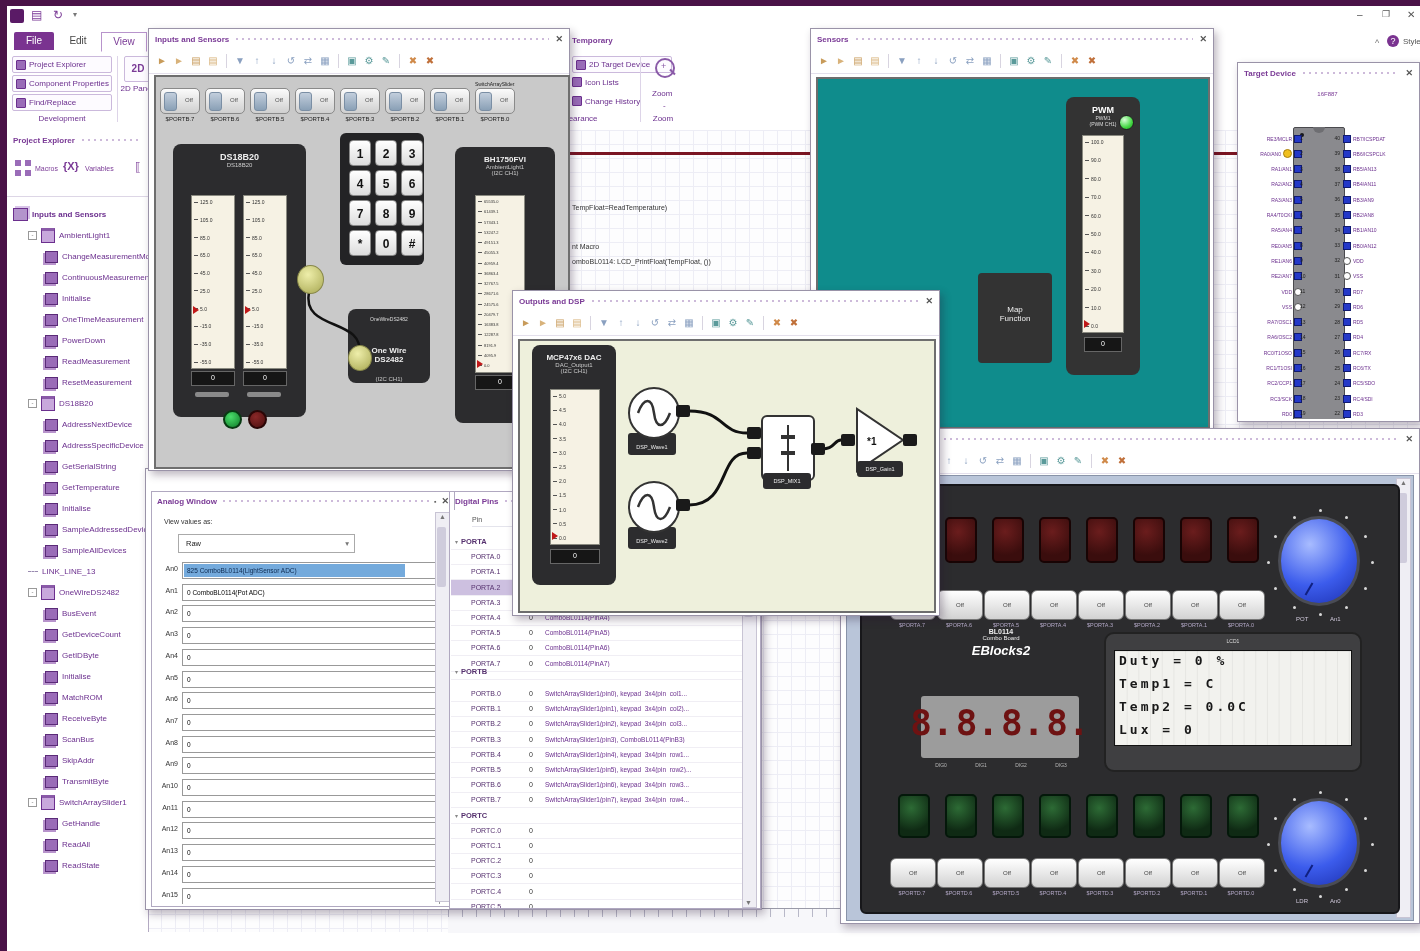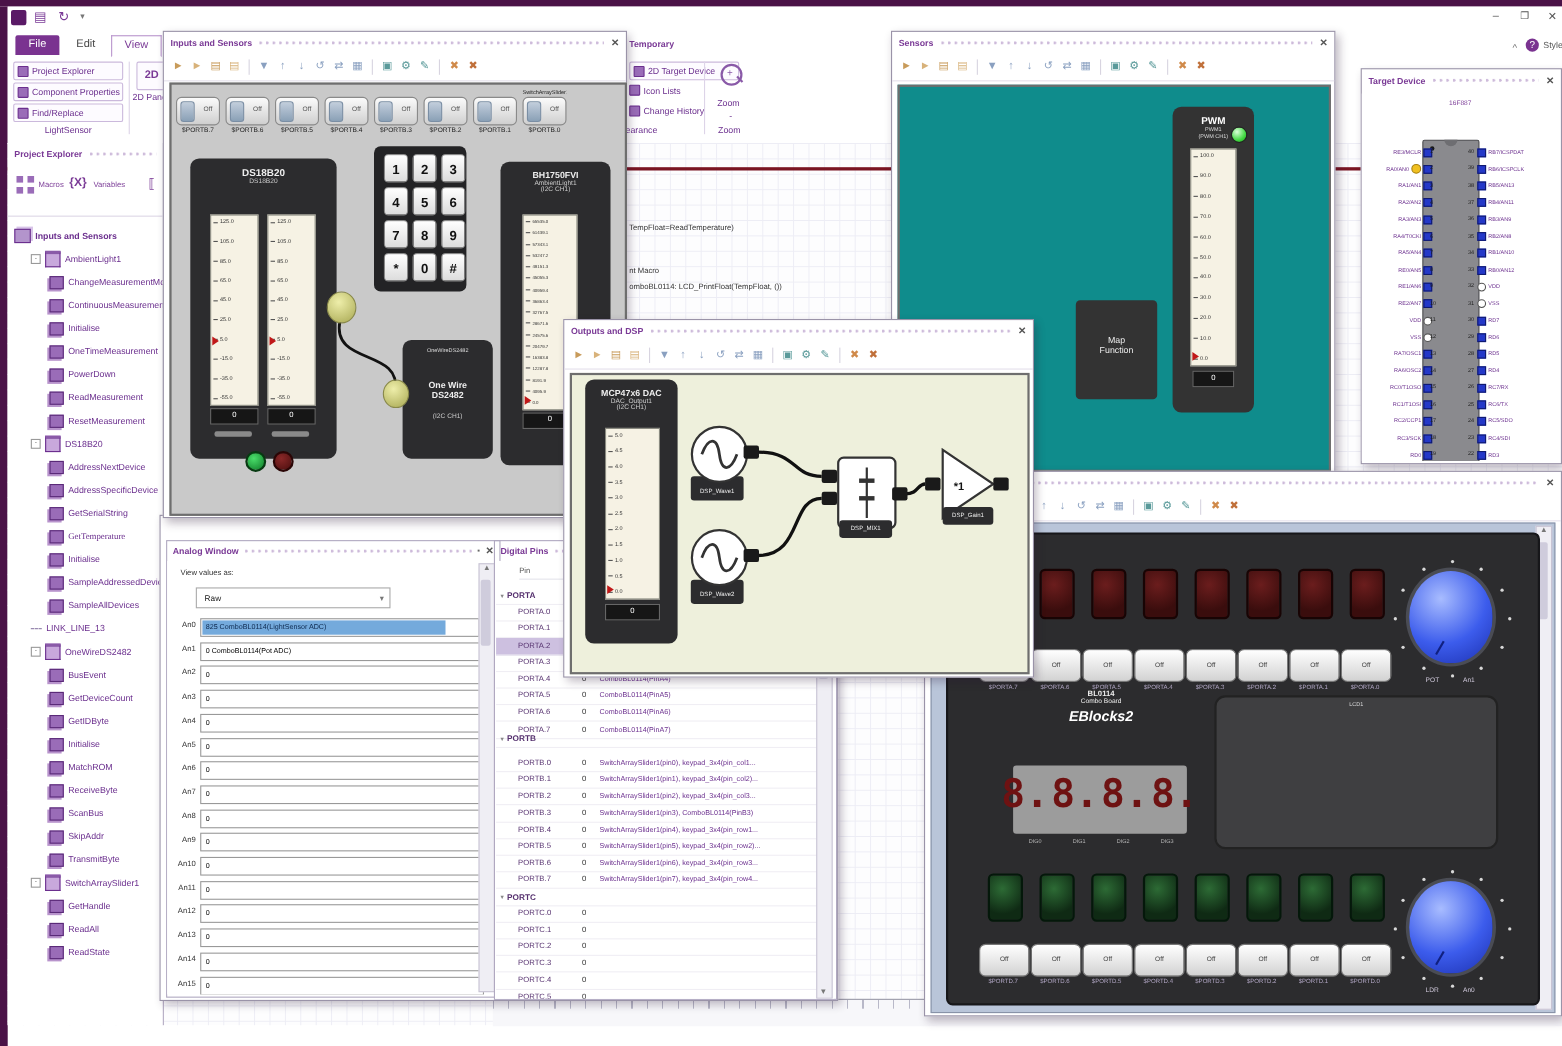--- a/index.html
+++ b/index.html
@@ -121,21 +121,21 @@
         </div>
         <div class="rbtn" style="left: 5px; top: 47px; width: 92px;">
           <span class="rico"></span>
           <span>Component Properties</span>
         </div>
         <div class="rbtn" style="left: 5px; top: 66px; width: 92px;">
           <span class="rico"></span>
           <span>Find/Replace</span>
         </div>
       </div>
-    <div class="rgrouplabel" style="left:5px;top:86px;width:100px;">LightSensor</div>
+    <div class="rgrouplabel" style="left:5px;top:86px;width:100px;">Development</div>
     <div class="vsep" style="left:110px;top:28px;height:66px;"></div>
     <div class="abs" style="left:117px;top:28px;width:26px;height:24px;border:1px solid #cbb9dc;border-radius:2px;
          font-size:10px;font-weight:bold;color:#7a3a96;text-align:center;line-height:24px;background:#fdfbff;">2D</div>
     <div class="rgrouplabel" style="left:112px;top:56px;width:36px;overflow:hidden;">2D Panel</div>
 
     <span class="abs purple" style="left:565px;top:8px;font-size:8px;font-weight:bold;">Temporary</span>
     <div id="view-items">
         <div class="rbtn" style="left: 565px; top: 28px; width: 92px;">
           <span class="rico"></span>
           <span>2D Target Device</span>
@@ -240,21 +240,21 @@
         <div style="position: absolute; left: 0px; top: 235px; height: 21px; width: 141px; display: flex; align-items: center; gap: 4px; padding-left: 36px; box-sizing: border-box; white-space: nowrap; overflow: hidden;">
           <span style="width: 11px; height: 10px; background: rgb(154, 108, 184); border: 1px solid rgb(90, 42, 120); box-shadow: rgb(184, 148, 204) -2px 2px 0px; flex: 0 0 auto; margin-left: 2px;"></span>
           <span style="font-size: 8px; color: rgb(107, 47, 142);">AddressSpecificDevice</span>
         </div>
         <div style="position: absolute; left: 0px; top: 256px; height: 21px; width: 141px; display: flex; align-items: center; gap: 4px; padding-left: 36px; box-sizing: border-box; white-space: nowrap; overflow: hidden;">
           <span style="width: 11px; height: 10px; background: rgb(154, 108, 184); border: 1px solid rgb(90, 42, 120); box-shadow: rgb(184, 148, 204) -2px 2px 0px; flex: 0 0 auto; margin-left: 2px;"></span>
           <span style="font-size: 8px; color: rgb(107, 47, 142);">GetSerialString</span>
         </div>
         <div style="position: absolute; left: 0px; top: 277px; height: 21px; width: 141px; display: flex; align-items: center; gap: 4px; padding-left: 36px; box-sizing: border-box; white-space: nowrap; overflow: hidden;">
           <span style="width: 11px; height: 10px; background: rgb(154, 108, 184); border: 1px solid rgb(90, 42, 120); box-shadow: rgb(184, 148, 204) -2px 2px 0px; flex: 0 0 auto; margin-left: 2px;"></span>
-          <span style="font-size: 8px; color: rgb(107, 47, 142); font-family: Liberation Serif, serif;">GetTemperature</span>
+          <span style="font-size: 8px; color: rgb(107, 47, 142);">GetTemperature</span>
         </div>
         <div style="position: absolute; left: 0px; top: 298px; height: 21px; width: 141px; display: flex; align-items: center; gap: 4px; padding-left: 36px; box-sizing: border-box; white-space: nowrap; overflow: hidden;">
           <span style="width: 11px; height: 10px; background: rgb(154, 108, 184); border: 1px solid rgb(90, 42, 120); box-shadow: rgb(184, 148, 204) -2px 2px 0px; flex: 0 0 auto; margin-left: 2px;"></span>
           <span style="font-size: 8px; color: rgb(107, 47, 142);">Initialise</span>
         </div>
         <div style="position: absolute; left: 0px; top: 319px; height: 21px; width: 141px; display: flex; align-items: center; gap: 4px; padding-left: 36px; box-sizing: border-box; white-space: nowrap; overflow: hidden;">
           <span style="width: 11px; height: 10px; background: rgb(154, 108, 184); border: 1px solid rgb(90, 42, 120); box-shadow: rgb(184, 148, 204) -2px 2px 0px; flex: 0 0 auto; margin-left: 2px;"></span>
           <span style="font-size: 8px; color: rgb(107, 47, 142);">SampleAddressedDevice</span>
         </div>
         <div style="position: absolute; left: 0px; top: 340px; height: 21px; width: 141px; display: flex; align-items: center; gap: 4px; padding-left: 36px; box-sizing: border-box; white-space: nowrap; overflow: hidden;">
@@ -688,20 +688,26 @@
             <span class="seg" style="margin-top: 6px;">8.</span>
             <span class="seg" style="margin-top: 6px;">8.</span>
             <span class="seg" style="margin-top: 6px;">8.</span>
           </div>
           <div style="position: absolute; left: 64px; top: 276px; width: 30px; text-align: center; font-size: 5px; color: rgb(184, 184, 184);">DIG0</div>
           <div style="position: absolute; left: 104px; top: 276px; width: 30px; text-align: center; font-size: 5px; color: rgb(184, 184, 184);">DIG1</div>
           <div style="position: absolute; left: 144px; top: 276px; width: 30px; text-align: center; font-size: 5px; color: rgb(184, 184, 184);">DIG2</div>
           <div style="position: absolute; left: 184px; top: 276px; width: 30px; text-align: center; font-size: 5px; color: rgb(184, 184, 184);">DIG3</div>
           <div style="position: absolute; left: 242px; top: 146px; width: 258px; height: 140px; background: rgb(63, 63, 65); border: 2px solid rgb(34, 34, 34); border-radius: 10px; box-sizing: border-box;">
             <div style="text-align: center; font-size: 5px; color: rgb(221, 221, 221); margin-top: 4px;">LCD1</div>
+            <div style="position: absolute; left: 8px; top: 16px; width: 238px; height: 96px; background: linear-gradient(to right, rgba(0, 0, 0, 0.05) 1px, transparent 1px) 0% 0% / 11.7px 23px, linear-gradient(rgba(0, 0, 0, 0.05) 1px, transparent 1px) rgb(242, 242, 238); border: 1px solid rgb(17, 17, 17); padding: 2px 4px; box-sizing: border-box;">
+              <div class="lcdline">Duty = 0 %</div>
+              <div class="lcdline">Temp1 = C</div>
+              <div class="lcdline">Temp2 = 0.0C</div>
+              <div class="lcdline">Lux = 0</div>
+            </div>
           </div>
           <div class="boardled-g" style="left: 36px; top: 308px;"></div>
           <div class="offbtn" style="left: 28px; top: 372px;">Off</div>
           <div class="pinlbl" style="left: 27px; top: 404px;">$PORTD.7</div>
           <div class="boardled-g" style="left: 83px; top: 308px;"></div>
           <div class="offbtn" style="left: 75px; top: 372px;">Off</div>
           <div class="pinlbl" style="left: 74px; top: 404px;">$PORTD.6</div>
           <div class="boardled-g" style="left: 130px; top: 308px;"></div>
           <div class="offbtn" style="left: 122px; top: 372px;">Off</div>
           <div class="pinlbl" style="left: 121px; top: 404px;">$PORTD.5</div>
@@ -1154,21 +1160,21 @@
           <div class="key">5</div>
           <div class="key">6</div>
           <div class="key">7</div>
           <div class="key">8</div>
           <div class="key">9</div>
           <div class="key">*</div>
           <div class="key">0</div>
           <div class="key">#</div>
         </div>
 
-      <div class="darkblk" style="left:210px;top:232px;width:82px;height:108px;">
+      <div class="darkblk" style="left:192px;top:232px;width:82px;height:74px;">
         <div style="font-size:5px;color:#ddd;margin-top:7px;">OneWireDS2482</div>
         <div style="font-size:8px;font-weight:bold;margin-top:24px;">One Wire</div>
         <div style="font-size:8px;font-weight:bold;">DS2482</div>
         <div style="font-size:6px;color:#ccc;margin-top:12px;">(I2C CH1)</div>
       </div>
       <svg class="abs" style="left:0;top:0;width:412px;height:390px;pointer-events:none;">
         <path d="M153,215 C145,255 210,240 203,278" stroke="#111" stroke-width="2.5" fill="none"></path>
       </svg>
       <div class="led" style="left:141px;top:188px;width:25px;height:27px;background:radial-gradient(circle at 40% 32%,#eeeeaa,#a8a852);border:1px solid #88884a;"></div>
       <div class="led" style="left:192px;top:268px;width:22px;height:24px;background:radial-gradient(circle at 40% 32%,#eeeeaa,#a8a852);border:1px solid #88884a;"></div>

